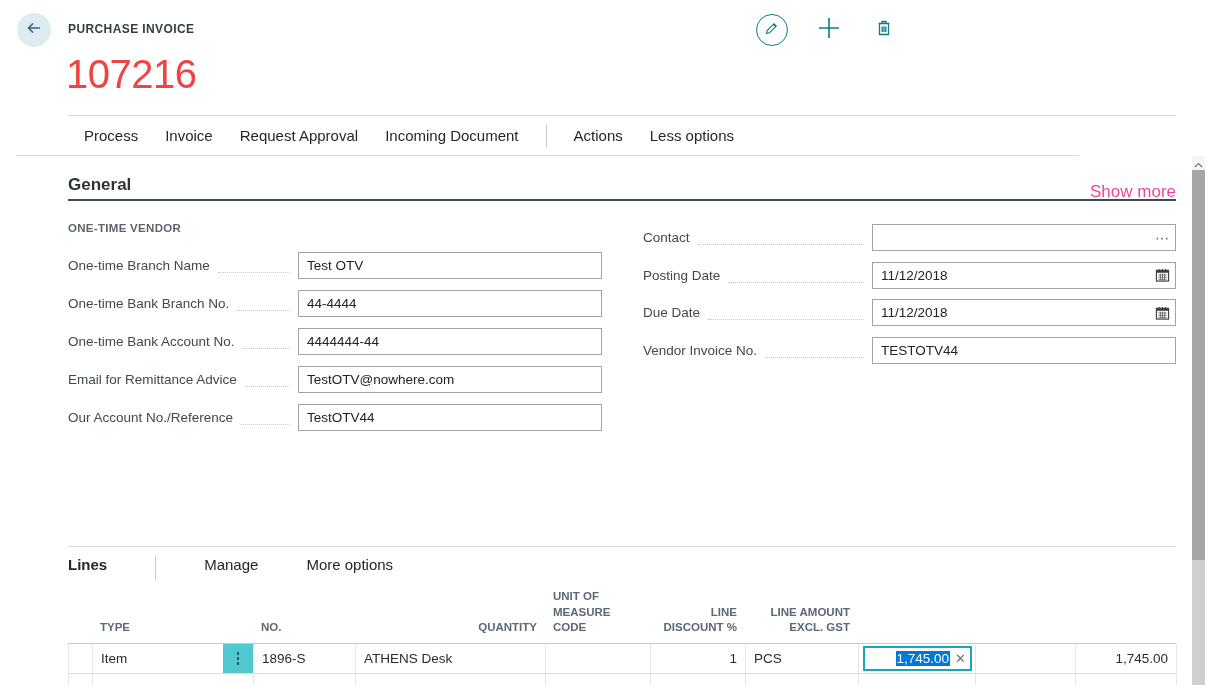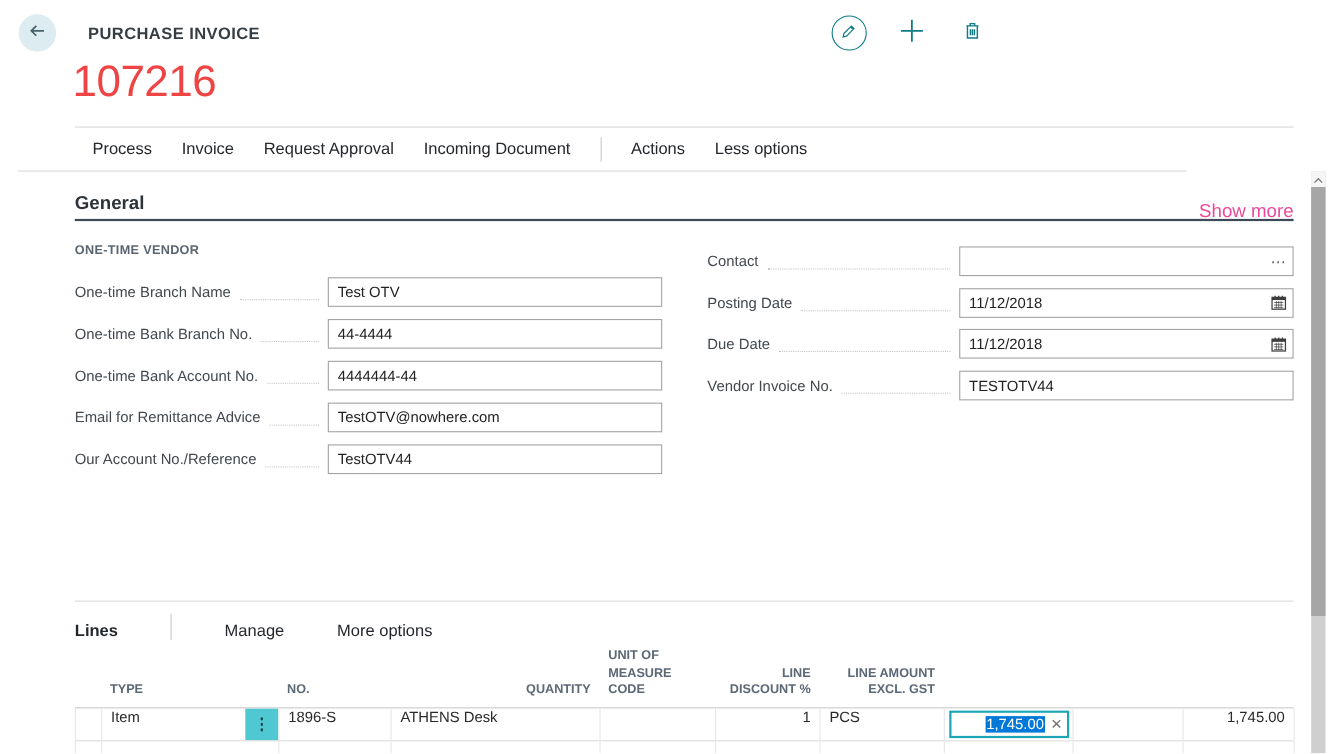--- a/index.html
+++ b/index.html
@@ -4,22 +4,22 @@
 <style>
   * { margin:0; padding:0; box-sizing:border-box; }
   html,body { background:#fff; }
   .page {
     position:relative; width:1213px; height:685px; overflow:hidden;
     background:#fff; font-family:"Liberation Sans", sans-serif; color:#2a2a2a;
   }
   
   .back-btn { position:absolute; left:17px; top:13px; width:34px; height:34px;
     border-radius:50%; background:#dcecf0; display:flex; align-items:center; justify-content:center; cursor:pointer; }
-  .page-caption { position:absolute; left:68px; top:22px; font-size:15px; font-weight:700;
-    letter-spacing:.4px; color:#363d43;margin-left:12px; }
+  .page-caption { position:absolute; left:68px; top:22px; font-size:12px; font-weight:700;
+    letter-spacing:.4px; color:#363d43; }
   .icon-btn { position:absolute; display:flex; align-items:center; justify-content:center; cursor:pointer; }
   .edit-circle { left:756px; top:14px; width:32px; height:32px; border:1px solid #0d7c87; border-radius:50%; }
   .add-btn  { left:816px; top:17px; width:26px; height:26px; }
   .del-btn  { left:872px; top:18px; width:24px; height:24px; }
   .big-title { position:absolute; left:66px; top:52px; font-size:40px; font-weight:400;
     letter-spacing:-.5px; color:#ef4444; font-stretch:semi-condensed; }
   
   .rule-top { position:absolute; left:68px; top:115px; width:1108px; height:1px; background:#dadada; }
   .tabstrip { position:absolute; left:16px; top:116px; width:1063px; height:40px;
     border-bottom:1px solid #dadada; display:flex; align-items:center; padding-left:68px; column-gap:27px; }
@@ -39,32 +39,32 @@
   .leader { flex:1; margin:0 8px; height:15px; border-bottom:1px dotted #c6c6c6; }
   .fld-wrap { position:relative; width:304px; height:27px; flex:none; }
   input.fld { width:100%; height:100%; border:1px solid #a5a3a1; background:#fff; padding:0 8px;
     font-size:13.5px; color:#222; font-family:inherit; outline:none; }
   input.fld.with-icon { padding-right:11px; }
   .addon { position:absolute; right:6px; top:50%; transform:translateY(-50%); display:flex;
     align-items:center; cursor:pointer; }
   .assist-dots { font-size:14px; color:#666; letter-spacing:1px; line-height:10px; }
   
   .lines-divider { position:absolute; left:68px; top:546px; width:1108px; height:1px; background:#dadada; }
-  .lines-menu { position:absolute; left:68px; top:556px; height:26px; display:flex; align-items:flex-end; column-gap:26px;gap:48px; }
+  .lines-menu { position:absolute; left:68px; top:556px; height:26px; display:flex; align-items:flex-start; column-gap:26px;gap:48px; }
   .lines-title { font-size:15px; font-weight:700; color:#23272b; cursor:pointer; }
   .lines-vdiv { width:1px; height:24px; background:#c9c9c9; }
   .lines-item { font-size:15px; color:#24272b; cursor:pointer; }
   
   .table { position:absolute; left:68px; top:586px; width:1108px; }
   .grid-cols { display:grid; grid-template-columns:24px 161px 102px 190px 105px 95px 113px 117px 100px 101px; }
   .thead { height:58px; align-items:end; border-bottom:1px solid #cbcbcb; }
   .th { font-size:11.5px; font-weight:700; color:#5b6876; line-height:1.35; padding:0 8px 7px 8px; }
   .th.num { text-align:right; }
   .tr { height:30px; border-bottom:1px solid #dcdcdc; border-left:1px solid #e6e6e6; }
-  .td { display:flex; align-items:flex-start; height:100%; padding:0 8px; font-size:13.5px; color:#2a2a2a;
+  .td { display:flex; align-items:center; height:100%; padding:0 8px; font-size:13.5px; color:#2a2a2a;
     border-right:1px solid #e6e6e6; overflow:hidden; cursor:default; }
   .td.num { justify-content:flex-end; }
   .td.type-cell { padding:0; justify-content:space-between; }
   .type-label { padding-left:8px; }
   .ellipsis-btn { width:30px; height:29px; background:#4fc8d2; display:flex; flex-direction:column;
     align-items:center; justify-content:center; row-gap:2.5px; cursor:pointer; }
   .ellipsis-btn .dot { width:2.5px; height:2.5px; border-radius:50%; background:#15464e; }
   .cost-cell { position:relative; padding:0; }
   .cost-box { position:absolute; left:4px; right:3px; top:2px; bottom:2px; border:2px solid #1ca5b6;
     background:#fff; display:flex; align-items:center; justify-content:flex-end; padding:0 4px; cursor:text; }

